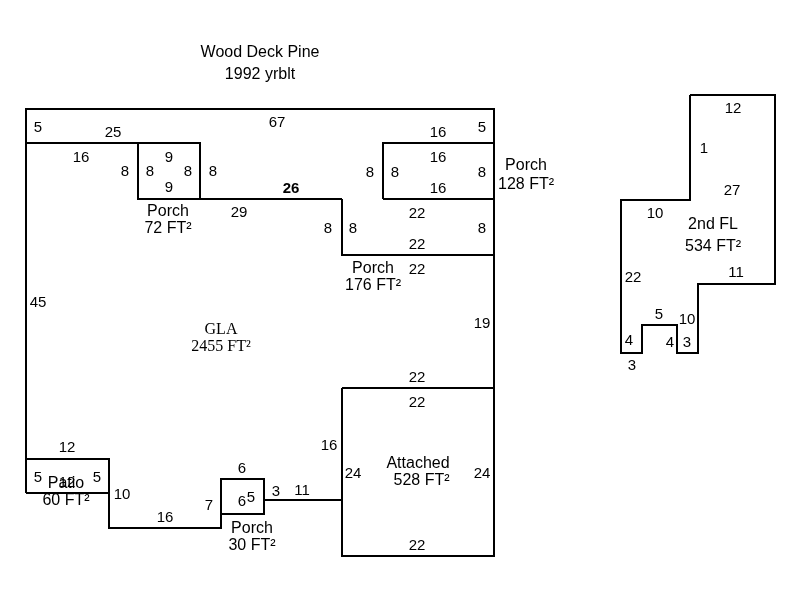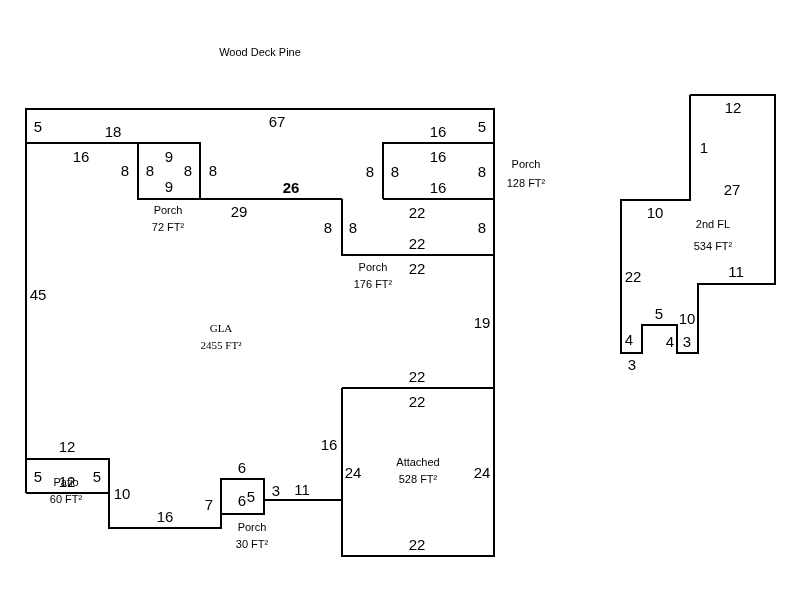--- a/index.html
+++ b/index.html
@@ -1,21 +1,21 @@
 <!DOCTYPE html>
 <html><head>
 <meta charset="utf-8">
 <style>
   html, body { margin: 0; padding: 0; background: #ffffff; }
   body { width: 800px; height: 600px; position: relative; overflow: hidden;
          font-family: "Liberation Sans", sans-serif; color: #000; }
   #sketch { position: absolute; left: 0; top: 0; }
   .lbl { position: absolute; font-size: 15px; line-height: 17px; white-space: nowrap;
          transform: translate(-50%, -50%); text-align: center; }
-  .area-label { position: absolute; font-size: 11px; line-height: 17px; text-align: center;
+  .area-label { position: absolute; font-size: 16px; line-height: 17px; text-align: center;
                 transform: translate(-50%, 0); white-space: nowrap; }
 </style>
 </head>
 <body>
 
 <svg id="sketch" width="800" height="600" viewBox="0 0 800 600">
     <polyline points="26,143 26,109 494,109 494,143" fill="none" stroke="#000" stroke-width="2"></polyline>
     <polyline points="26,143 138,143" fill="none" stroke="#000" stroke-width="2"></polyline>
     <polyline points="138,143 200,143 200,199 138,199 138,143" fill="none" stroke="#000" stroke-width="2"></polyline>
     <polyline points="200,199 342,199" fill="none" stroke="#000" stroke-width="2"></polyline>
@@ -27,20 +27,21 @@
     <polyline points="26,459 109,459 109,493 26,493" fill="none" stroke="#000" stroke-width="2"></polyline>
     <polyline points="109,493 109,528 221,528 221,514" fill="none" stroke="#000" stroke-width="2"></polyline>
     <polyline points="221,514 221,479 264,479 264,514 221,514" fill="none" stroke="#000" stroke-width="2"></polyline>
     <polyline points="264,500 342,500" fill="none" stroke="#000" stroke-width="2"></polyline>
     <polyline points="342,388 494,388 494,556 342,556 342,388" fill="none" stroke="#000" stroke-width="2"></polyline>
     <polyline points="690,95 775,95 775,284 698,284 698,353 677,353 677,325 642,325 642,353 621,353 621,200 690,200 690,95" fill="none" stroke="#000" stroke-width="2"></polyline>
   </svg>
 
 <div class="area-label" style="left:260px; top:41px; line-height:22px;">
   <div>Wood Deck Pine</div>
+  <div>1992 yrblt</div>
 </div>
 <div class="area-label" style="left:221px; top:320px;font-family:Liberation Serif, serif;">
   <div>GLA</div>
   <div>2455 FT²</div>
 </div>
 <div class="area-label" style="left:168px; top:202px;">
   <div>Porch</div>
   <div>72 FT²</div>
 </div>
 <div class="area-label" style="left:526px; top:155px; line-height:19px;">
@@ -52,31 +53,31 @@
   <div>176 FT²</div>
 </div>
 <div class="area-label" style="left:66px; top:474px;">
   <div>Patio</div>
   <div>60 FT²</div>
 </div>
 <div class="area-label" style="left:252px; top:519px;">
   <div>Porch</div>
   <div>30 FT²</div>
 </div>
-<div class="area-label" style="left:418px; top:454px;">
+<div class="area-label" style="left:418px; top:454px;text-align:right;">
   <div>Attached</div>
   <div>528 FT²</div>
 </div>
 <div class="area-label" style="left:713px; top:213px; line-height:22px;">
   <div>2nd FL</div>
   <div>534 FT²</div>
 </div>
 
 <div class="lbl" style="left:38px; top:126px;">5</div>
-<div class="lbl" style="left:113px; top:131px;">18</div>
+<div class="lbl" style="left:113px; top:131px;">25</div>
 <div class="lbl" style="left:277px; top:121px;">67</div>
 <div class="lbl" style="left:438px; top:131px;">16</div>
 <div class="lbl" style="left:482px; top:126px;">5</div>
 
 <div class="lbl" style="left:81px; top:156px;">16</div>
 <div class="lbl" style="left:125px; top:170px;">8</div>
 <div class="lbl" style="left:169px; top:156px;">9</div>
 <div class="lbl" style="left:150px; top:170px;">8</div>
 <div class="lbl" style="left:188px; top:170px;">8</div>
 <div class="lbl" style="left:169px; top:186px;">9</div>
@@ -90,21 +91,21 @@
 <div class="lbl" style="left:438px; top:187px;">16</div>
 <div class="lbl" style="left:482px; top:171px;">8</div>
 
 <div class="lbl" style="left:328px; top:227px;">8</div>
 <div class="lbl" style="left:353px; top:227px;">8</div>
 <div class="lbl" style="left:417px; top:212px;">22</div>
 <div class="lbl" style="left:417px; top:243px;">22</div>
 <div class="lbl" style="left:482px; top:227px;">8</div>
 <div class="lbl" style="left:417px; top:268px;">22</div>
 
-<div class="lbl" style="left:38px; top:294px;">45</div>
+<div class="lbl" style="left:38px; top:301px;">45</div>
 <div class="lbl" style="left:482px; top:322px;">19</div>
 
 <div class="lbl" style="left:417px; top:376px;">22</div>
 <div class="lbl" style="left:417px; top:401px;">22</div>
 <div class="lbl" style="left:353px; top:472px;">24</div>
 <div class="lbl" style="left:482px; top:472px;">24</div>
 <div class="lbl" style="left:417px; top:544px;">22</div>
 <div class="lbl" style="left:329px; top:444px;">16</div>
 
 <div class="lbl" style="left:67px; top:446px;">12</div>

